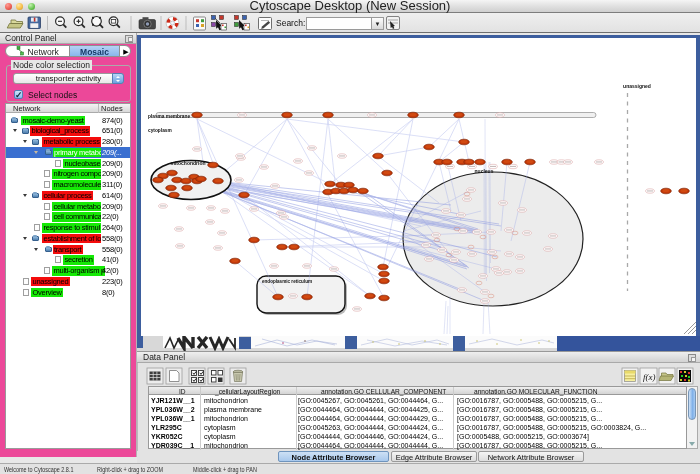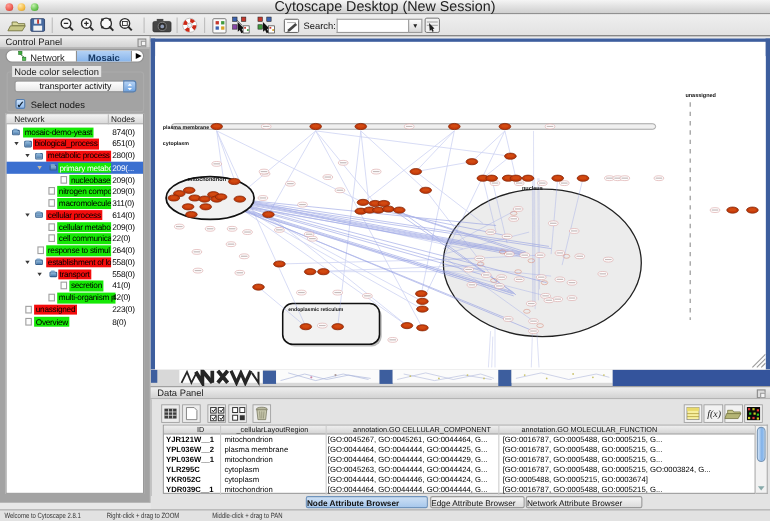--- a/index.html
+++ b/index.html
@@ -22,21 +22,21 @@
   border-bottom:1px solid #6f6f6f;padding-left:42px; }
 #toolbar svg { position:absolute; top:0; left:0; }
 #searchlbl { left:276px; top:5px; font-size:8.5px; color:#111; }
 #searchbox { left:306px; top:3.5px; width:65px; height:13px; background:#fff; border:1px solid #9a9a9a; border-right:none; }
 #searchdrop { left:371px; top:3.5px; width:13px; height:13px; background:linear-gradient(#fdfdfd,#d8d8d8); border:1px solid #9a9a9a; font-size:6px; text-align:center; line-height:13px; color:#222; }
 
 
 #cp-title { left:0; top:33px; width:137px; height:11px;
   background:linear-gradient(#efefef,#d2d2d2); border-bottom:1px solid #a9a9a9; border-right:1px solid #a9a9a9;
   font-size:8.5px; color:#222; line-height:11px; padding-left:5px; }
-#cp-body { left:0; top:44px; width:137px; height:413px; background:#a3a3a3; border-right:1px solid #b5b5b5; }
+#cp-body { left:0; top:44px; width:137px; height:413px; background:#ec4899; border-right:1px solid #b5b5b5; }
 #cp-tabs { position:absolute; left:5px; top:1px; width:126px; height:12px; background:#fff;
   border:1px solid #8f8f8f; border-radius:6px; overflow:hidden; font-size:8.5px; }
 #tab-network { position:absolute; left:0; top:0; width:63px; height:12px; text-align:center; line-height:12px; color:#222; }
 #tab-mosaic { position:absolute; left:63px; top:0; width:50px; height:12px; background:linear-gradient(#b5d2f5,#7fb0ea);
   text-align:center; line-height:12px; font-weight:bold; color:#173a66; border-left:1px solid #8f8f8f; }
 #tab-arrow { position:absolute; left:113px; top:0; width:13px; height:12px; border-left:1px solid #8f8f8f; text-align:center; line-height:12px; font-size:7px; color:#000; }
 #groupbox { position:absolute; left:6px; top:21px; width:125px; height:37px; border:1px solid #ababab; border-radius:3px; }
 #grouplbl { position:absolute; left:11px; top:16px; font-size:8.5px; color:#222; background:#e6e6e6; padding:0 2px; z-index:2; }
 #combo { position:absolute; left:13px; top:29px; width:111px; height:11px; background:linear-gradient(#ffffff,#e8e8e8);
   border:1px solid #9a9a9a; border-radius:3px; font-size:8px; color:#111; text-align:center; line-height:10px; }
@@ -57,21 +57,21 @@
 .trow { position:absolute; left:0; width:124px; height:10.6px; font-size:7.5px; }
 .trow .lbl { position:absolute; top:0.5px; height:9.6px; line-height:9.9px; padding:0 1.5px; color:#000; white-space:nowrap; letter-spacing:-0.25px; overflow:hidden; }
 .trow .num { position:absolute; left:96px; top:0.5px; line-height:9.9px; color:#000; letter-spacing:-0.2px; }
 .g { background:#15e905; }
 .r { background:#f40c0c; }
 .arr { position:absolute; top:3.5px; width:0; height:0; border-left:2.5px solid transparent; border-right:2.5px solid transparent; border-top:3.5px solid #3a3a3a; }
 .folder { position:absolute; top:2.5px; width:7px; height:5.5px; background:linear-gradient(#8fb8dc,#4f7fae); border:0.5px solid #35608e; border-radius:1px; }
 .folder:before { content:""; position:absolute; left:0; top:-1.5px; width:3.5px; height:1.5px; background:#7ba3c8; border-radius:1px 1px 0 0; }
 .file { position:absolute; top:1.5px; width:5.5px; height:7px; background:#fdfdfd; border:0.5px solid #9f9f9f; }
 .sel { background:#3a6fd0; }
-.sel .num { color:#fff; }
+.sel .num { color:#fff;font-style:italic; }
 
 
 #netwin { left:137px; top:35px; width:563px; height:301px; border-style:solid; border-color:#3d5e9e; border-width:3px 4px 0 4px; background:#fff; }
 #nw-title { position:absolute; left:0; top:0; width:555px; height:13px;
   background:linear-gradient(#f2f2f2,#cfcfcf); border-bottom:1px solid #909090; }
 #nw-title .t { width:100%; text-align:center; font-size:8px; color:#111; line-height:12px; }
 .slight { position:absolute; top:3px; width:7px; height:7px; border-radius:50%; }
 #s-red { left:12px; background:radial-gradient(circle at 35% 30%, #ff9d96, #ec5b50 60%, #b33a30);}
 #s-yel { left:23px; background:radial-gradient(circle at 35% 30%, #ffe9a8, #f5bb45 60%, #c28a1e);}
 #s-grn { left:34px; background:radial-gradient(circle at 35% 30%, #c4f2af, #66c34e 60%, #3f8f2c);}
@@ -88,21 +88,21 @@
 #dp-table { position:absolute; left:10px; top:23px; width:539px; height:63px; background:#fff; border:1px solid #999; }
 #dp-scroll { position:absolute; left:549px; top:23px; width:11px; height:63px; background:#f2f2f2; border:1px solid #aaa; border-left:none; }
 .dprow { position:absolute; left:0; width:537px; height:9px; line-height:9px; font-size:7px; color:#000; white-space:nowrap; overflow:hidden; }
 #dp-hdr { position:absolute; left:0; top:0; width:537px; height:8px; background:linear-gradient(#efefef,#d4d4d4); border-bottom:1px solid #999; font-size:6.6px; color:#111; }
 .dp-c1 { position:absolute; left:2px; }
 .dp-c2 { position:absolute; left:55px; }
 .dp-c3 { position:absolute; left:149px; }
 .dp-c4 { position:absolute; left:308px; }
 .dsep { position:absolute; top:0; width:1px; height:63px; background:#ccc; }
 #dp-tabs { left:137px; top:451px; width:563px; height:12px; background:#e3e3e3; }
-.dtab { position:absolute; top:0; height:11px; font-size:7.5px; line-height:11px; text-align:left; color:#111;
+.dtab { position:absolute; top:0; height:11px; font-size:7.5px; line-height:11px; text-align:center; color:#111;
   background:linear-gradient(#f5f5f5,#dcdcdc); border:1px solid #9a9a9a; border-radius:2px; }
 #dtab1 { left:141px; width:111px; background:linear-gradient(#cde0f5,#a8c8ec); border-color:#6f94bd; font-weight:bold; }
 #dtab2 { left:254px; width:86px; }
 #dtab3 { left:341px; width:106px; }
 
 
 #status { left:0; top:463px; width:700px; height:11px; background:#e2e2e2; border-top:1px solid #aaa;
   font-size:6.8px; color:#333; }
 #status span { position:absolute; top:2px; transform:scaleX(0.8); transform-origin:0 0; }
 </style>

